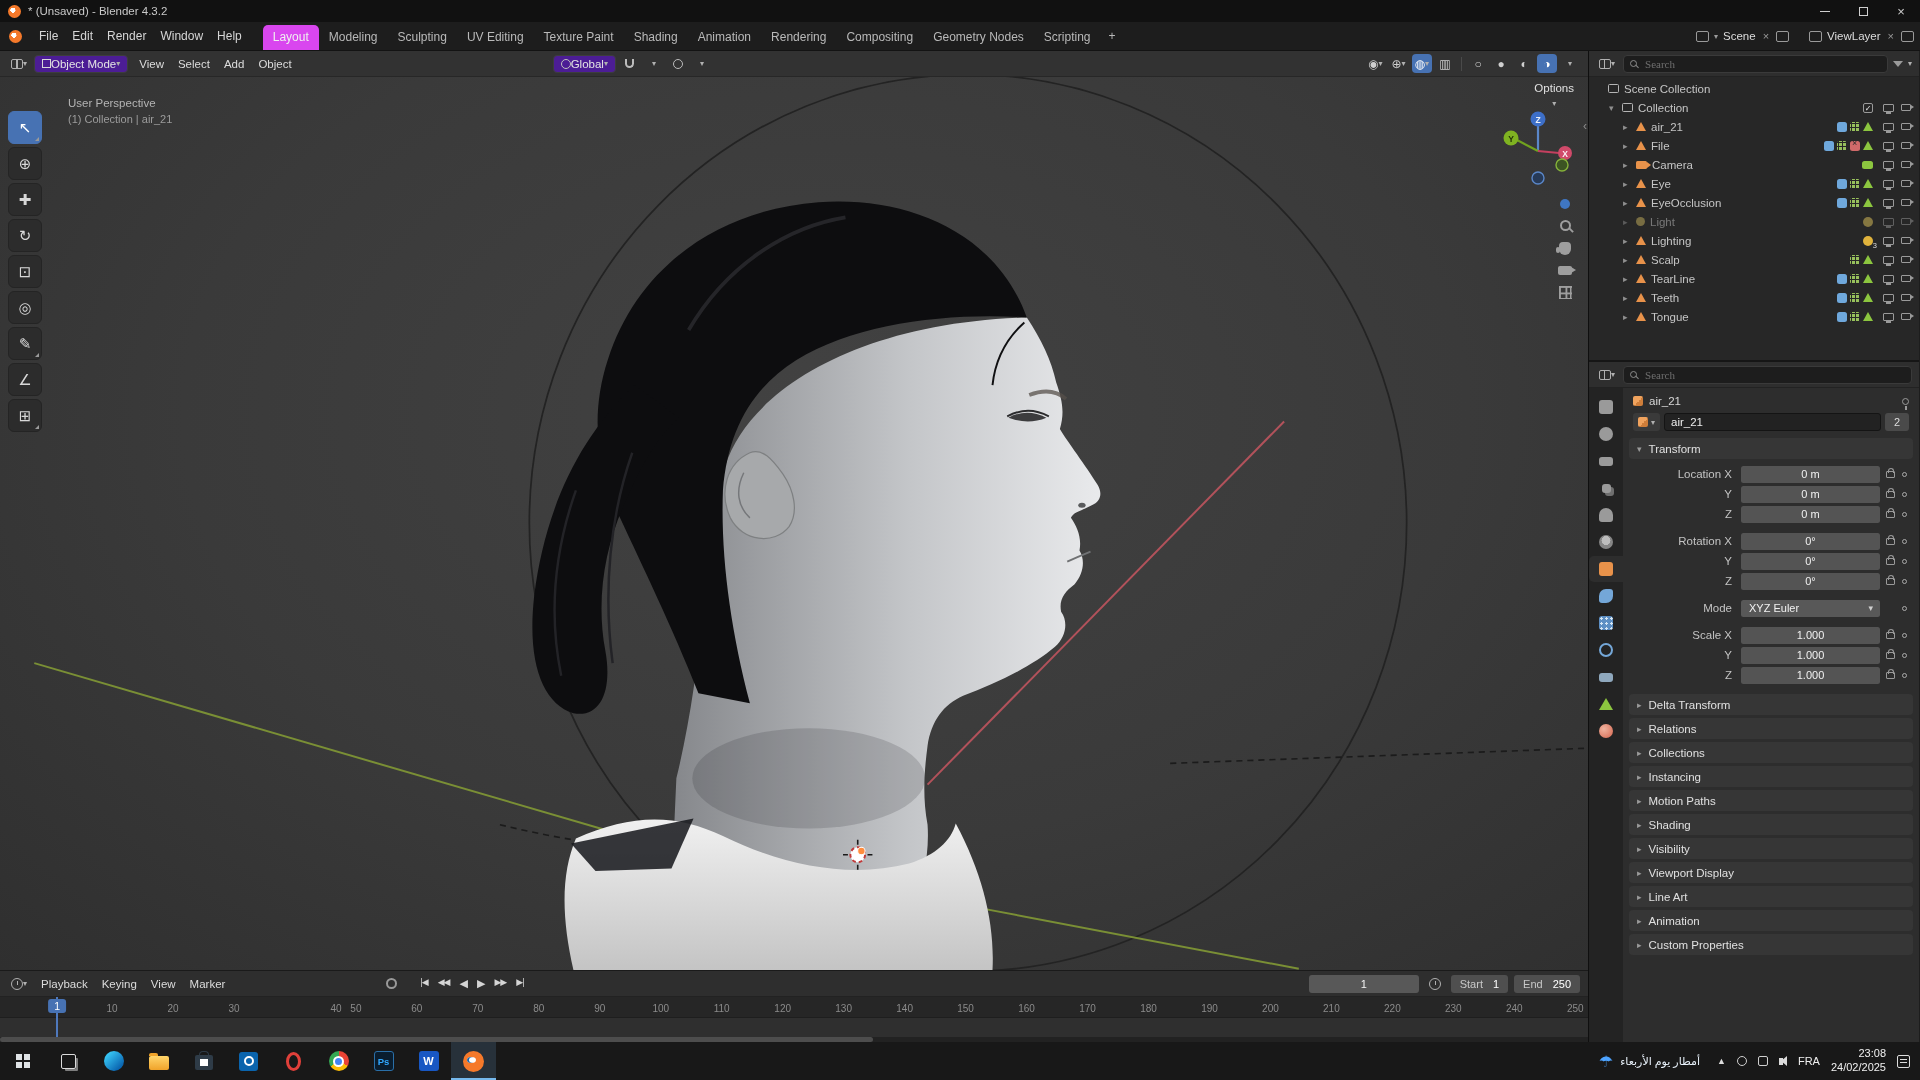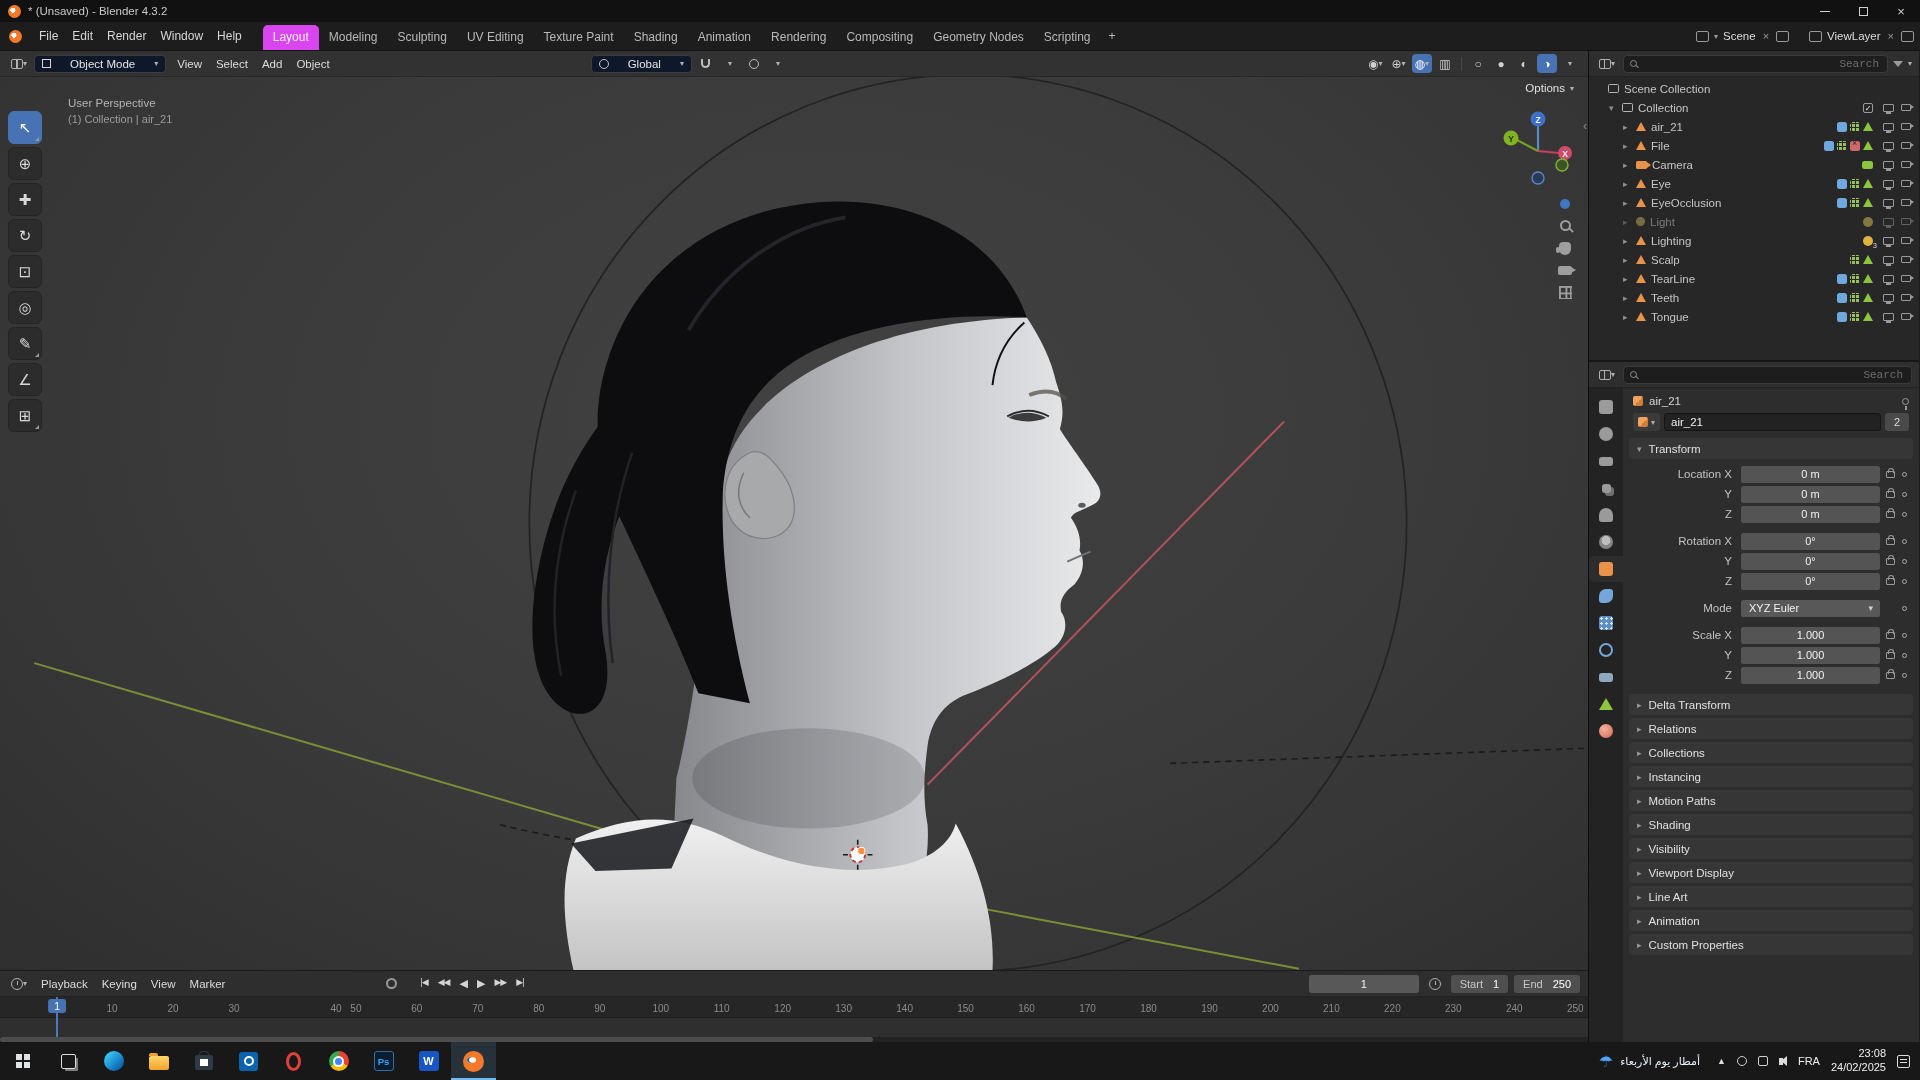--- a/index.html
+++ b/index.html
@@ -30,40 +30,40 @@
   .sv-x{color:#9a9a9a;font-size:11px;padding:0 2px;}
   .sv-dd{color:#9a9a9a;font-size:8px;}
   .sv-gap{width:10px;}
 
   
   .main{flex:1;display:flex;min-height:0;}
   .left-col{width:1589px;display:flex;flex-direction:column;border-right:1px solid #0f0f0f;flex:none;}
 
   
   .vheader{height:26px;background:#323232;display:flex;align-items:center;gap:4px;padding:0 8px;flex:none;border-bottom:1px solid #272727;font-size:11.5px;}
-  .vh-btn{display:flex;align-items:center;gap:19px;background:#0f172a;border:1px solid #3d3d3d;border-radius:4px;padding:2px 7px;color:#e4e4e4;}
+  .vh-btn{display:flex;align-items:center;gap:0;background:#4c1d95;border:1px solid #3d3d3d;border-radius:4px;padding:2px 7px;color:#e4e4e4;}
   .vh-menu{padding:3px 7px;border-radius:4px;color:#dcdcdc;}
   .dd{font-size:8px;color:#b0b0b0;}
   .ed-ic{width:12px;height:10px;border:1.2px solid #b0b0b0;border-radius:2px;display:inline-block;background:linear-gradient(90deg,transparent 45%,#b0b0b0 45% 55%,transparent 55%);}
   .mode-ic{width:9px;height:9px;border:1.5px solid #d8d8d8;display:inline-block;}
   .globe-ic{width:10px;height:10px;border:1.2px solid #c0c0c0;border-radius:50%;display:inline-block;background:linear-gradient(transparent 45%,#c0c0c0 45% 55%,transparent 55%);}
   .magnet{width:9px;height:9px;border:2.5px solid #bbb;border-bottom:none;border-radius:6px 6px 0 0;display:inline-block;transform:rotate(180deg);}
   .prop-circ{width:10px;height:10px;border:1.3px solid #bbb;border-radius:50%;display:inline-block;}
   .vh-right{margin-left:auto;display:flex;align-items:center;gap:3px;}
   .vh-ic{min-width:20px;height:19px;display:flex;align-items:center;justify-content:center;border-radius:4px;color:#cfcfcf;font-size:12px;padding:0 3px;}
   .vh-ic.on{background:#4772b3;color:#fff;}
   .vh-sep{width:1px;height:14px;background:#4a4a4a;margin:0 3px;}
 
   
   .viewport{flex:1;position:relative;overflow:hidden;background:radial-gradient(ellipse at 52% 38%,#424242 0%,#3a3a3a 55%,#2f2f2f 100%);}
   .scene-svg{position:absolute;inset:0;width:100%;height:100%;}
   .vp-overlay{position:absolute;left:68px;top:18px;line-height:1.45;pointer-events:none;}
   .vp-overlay .l1{font-size:11.5px;color:#b4b4b4;}
   .vp-overlay .l2{font-size:11px;color:#9c9c9c;}
-  .options-dd{position:absolute;right:14px;top:5px;color:#e0e0e0;font-size:11.5px;display:flex;gap:5px;align-items:center;}
+  .options-dd{position:absolute;right:14px;top:5px;color:#e0e0e0;font-size:11.5px;display:flex;gap:5px;align-items:center;flex-direction:column;}
   .collapse-arrow{position:absolute;right:1px;top:42px;color:#8a8a8a;font-size:12px;}
 
   
   .toolcol{position:absolute;left:8px;top:34px;display:flex;flex-direction:column;gap:3px;}
   .tool{width:34px;height:33px;background:#2c2c2c;border:1px solid #242424;border-radius:6px;display:flex;align-items:center;justify-content:center;color:#d8d8d8;font-size:15px;position:relative;}
   .tool.active{background:#4772b3;color:#fff;border-color:#4772b3;}
   .tool.sub::after{content:"";position:absolute;right:2px;bottom:2px;border-left:4px solid transparent;border-bottom:4px solid #9a9a9a;}
 
   
   .gizmo{position:absolute;right:8px;top:30px;}
@@ -103,21 +103,21 @@
   .ph-line{position:absolute;top:0;bottom:0;left:-1px;width:2px;background:#4f79bd;}
   .ph-head{position:absolute;top:2px;left:0;transform:translateX(-50%);background:#4772b3;color:#fff;font-size:10.5px;padding:1px 6px;border-radius:3px;}
 
   
   .right-col{width:330px;display:flex;flex-direction:column;flex:none;background:#2b2b2b;}
 
   
   .outliner{height:311px;background:#272727;display:flex;flex-direction:column;flex:none;border-bottom:2px solid #161616;}
   .panel-header{height:26px;background:#2e2e2e;display:flex;align-items:center;gap:5px;padding:0 7px;border-bottom:1px solid #222;flex:none;}
   .search{flex:1;display:flex;align-items:center;gap:6px;background:#1d1d1d;border:1px solid #3a3a3a;border-radius:4px;height:18px;padding:0 6px;}
-  .search input{flex:1;background:none;border:none;outline:none;color:#d8d8d8;font-size:11px;font-family:Liberation Mono, monospace;min-width:0;text-align:right;}
+  .search input{flex:1;background:none;border:none;outline:none;color:#d8d8d8;font-size:11px;font-family:Liberation Serif, serif;min-width:0;}
   .search input::placeholder{color:#6f6f6f;}
   .mag{width:7px;height:7px;border:1.4px solid #8a8a8a;border-radius:50%;position:relative;flex:none;}
   .mag::after{content:"";position:absolute;width:4px;height:1.4px;background:#8a8a8a;transform:rotate(45deg);right:-3px;bottom:-1px;}
   .funnel{width:0;height:0;border-left:5px solid transparent;border-right:5px solid transparent;border-top:6px solid #9a9a9a;position:relative;}
   .funnel::after{content:"";position:absolute;left:-1px;top:-7px;width:2px;height:6px;background:transparent;}
   .otree{flex:1;overflow:hidden;padding-top:2px;}
   .orow{display:flex;align-items:center;height:19px;padding:0 8px 0 6px;font-size:11.5px;color:#c5c5c5;}
   .orow .exp{color:#8f8f8f;font-size:9px;width:13px;flex:none;}
   .indent1{padding-left:20px;}
   .indent2{padding-left:34px;}

